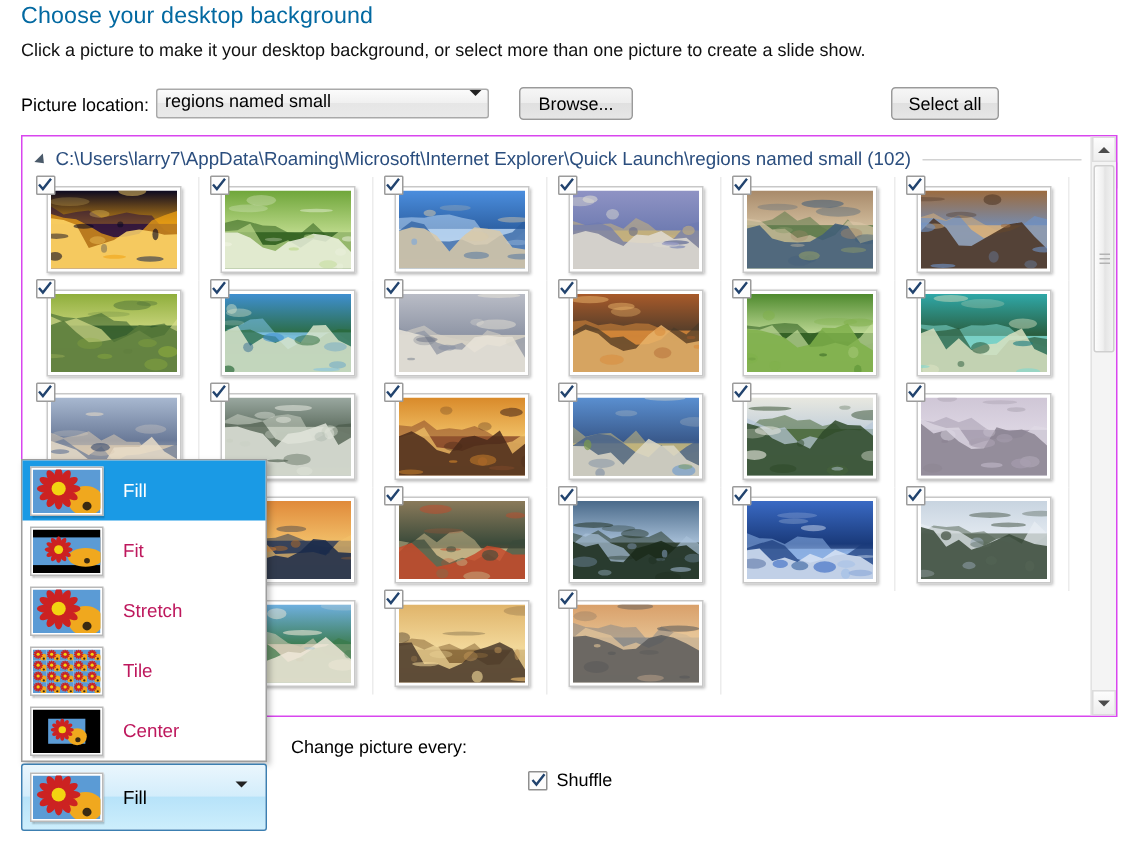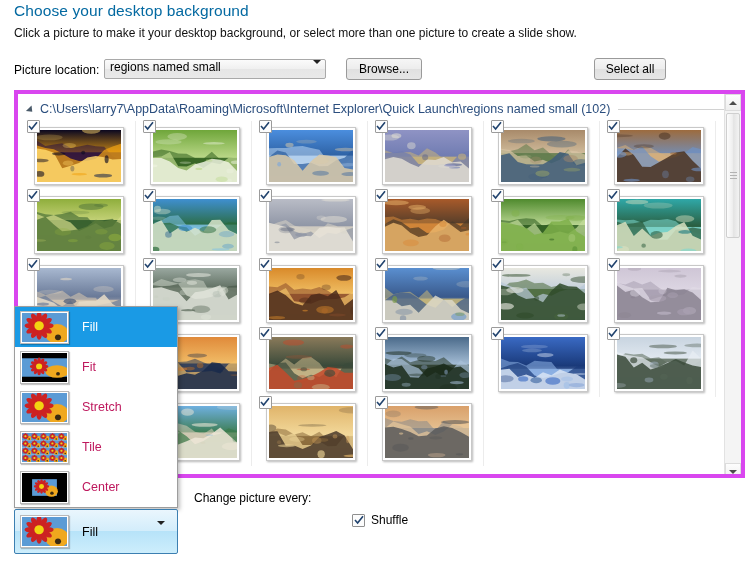--- a/index.html
+++ b/index.html
@@ -45,21 +45,21 @@
     font-size: 12px; color: #000;
     display: flex; align-items: center; justify-content: center;
   }
   #browse-button { left: 346px; top: 58px; width: 76px; }
   #select-all-button { left: 594px; top: 58px; width: 72px; }
   #clear-all-button { left: 673px; top: 58px; width: 72px; margin-top: 48px; }
 
   
   .list-panel {
     position: absolute; left: 14px; top: 90px; width: 731px; height: 388px;
-    background: #ffffff; border: 4px solid #d946ef;
+    background: #ffffff; border: 1px solid #d946ef;
     overflow: hidden;
   }
   .group-header {
     position: absolute; left: 0; top: 5px; height: 20px; width: 712px;
     display: flex; align-items: center; padding-left: 10px;
   }
   .collapse-tri {
     width: 0; height: 0; border-left: 5px solid #4a5a6a;
     border-top: 4px solid transparent; border-bottom: 4px solid transparent;
     transform: rotate(45deg); margin-right: 7px; margin-top: 1px;

